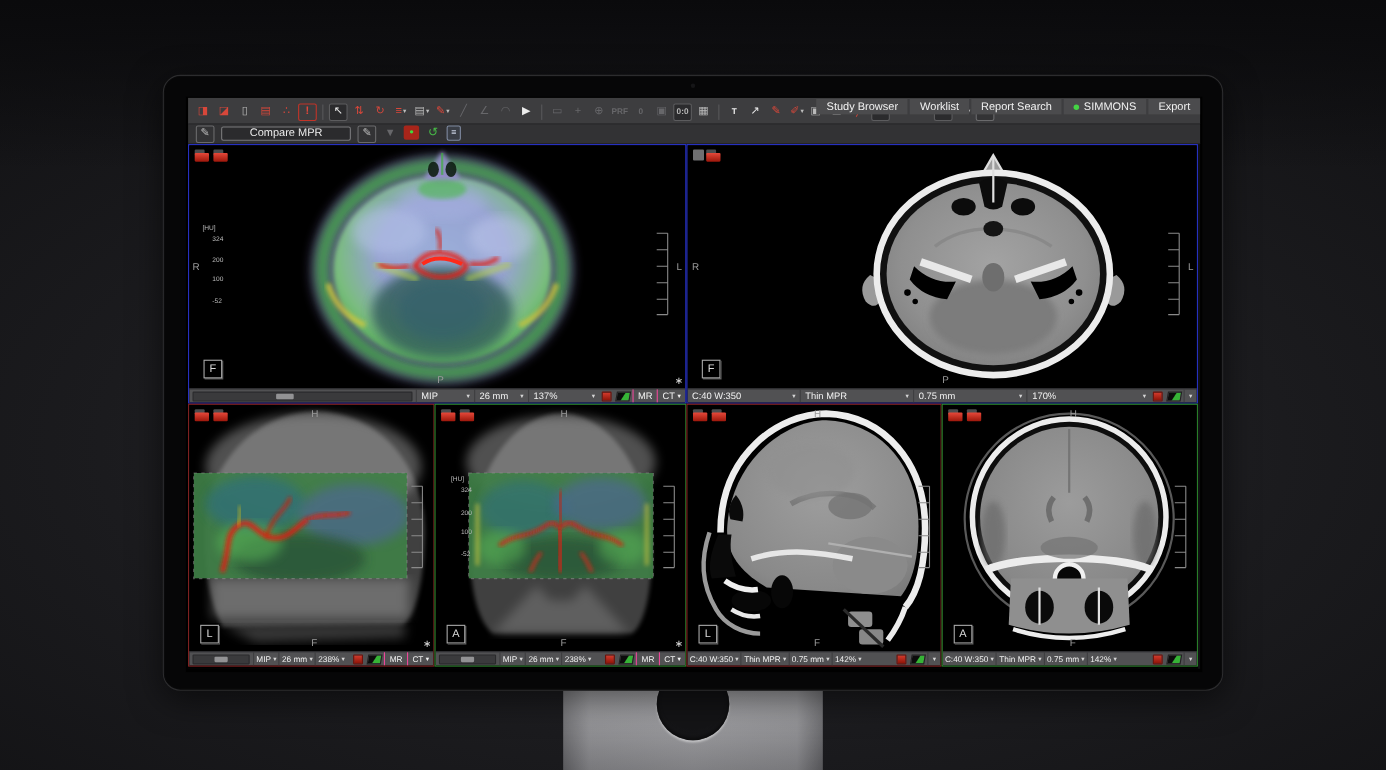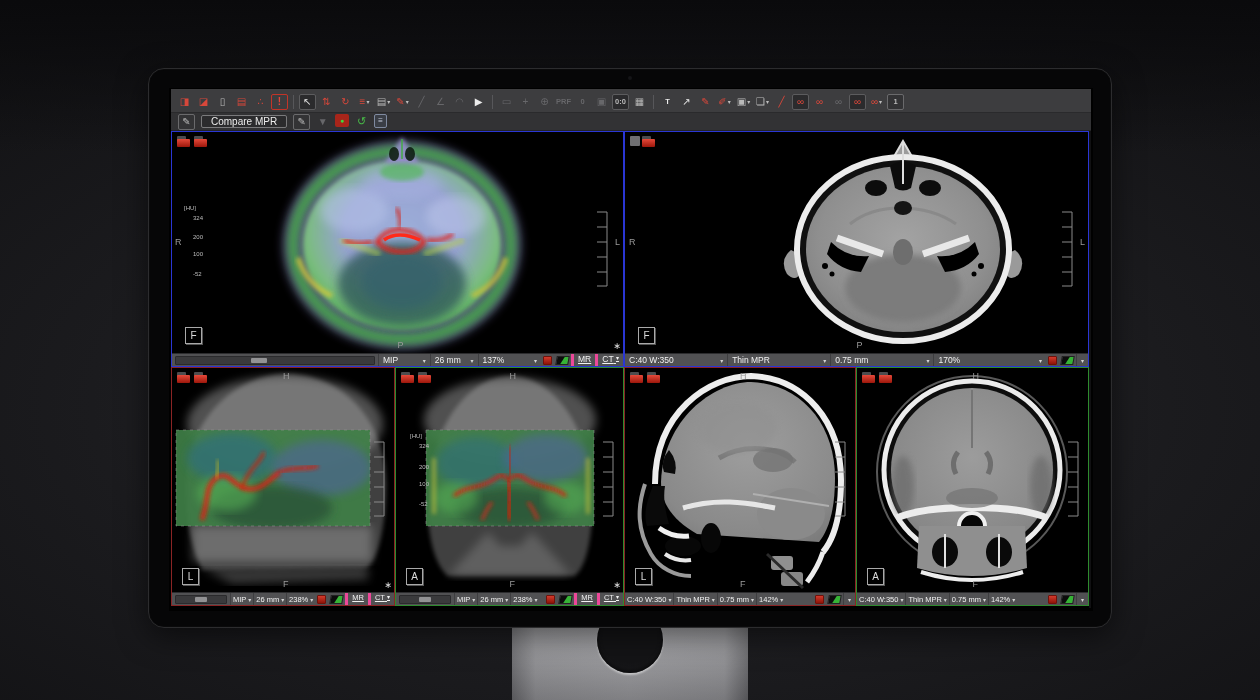--- a/index.html
+++ b/index.html
@@ -38,21 +38,21 @@
   .ticon .dd{font-size:6px;color:#bdbdbd;margin-left:1px;}
   .tsep{width:1px;height:14px;background:#57575a;margin:0 4px;}
   .menu-btns{position:absolute;right:0;top:1px;display:flex;height:14px;}
   .mbtn{display:flex;align-items:center;background:#4b4b4d;color:#f2f2f2;font-size:10px;
     padding:0 9px;margin-left:2px;cursor:default;white-space:nowrap;}
   .mbtn .dot{width:5px;height:5px;border-radius:50%;margin-right:4px;}
 
   .tb2{position:absolute;left:0;top:24px;width:920px;height:18px;background:#323234;border-bottom:1px solid #242426;
     display:flex;align-items:center;padding-left:5px;}
   .tb2 .ticon{margin:0 2px;}
-  .cmp-btn{height:13px;margin:16px 4px;padding:0 9px;display:flex;align-items:center;font-size:10px;color:#ececec;
+  .cmp-btn{height:13px;margin:16px 4px;padding:0 25px;display:flex;align-items:center;font-size:10px;color:#ececec;
     background:#2b2b2d;border:1px solid #7a7a7c;border-radius:2px;white-space:nowrap;}
   .ticon.greenred{background:#a8251a;border-radius:2px;color:#3ddb3d;font-size:7px;width:14px;height:13px;}
   .ticon.green{color:#47b847;font-size:11px;}
   .ticon.badge{border:1px solid #7f8aa0;background:#3a3e46;color:#c6cede;font-size:8px;width:13px;height:14px;}
 
   
   .vps{position:absolute;left:0;top:42px;width:918px;height:477px;background:#000;}
   .vp{position:absolute;background:#000;border:1px solid #444;overflow:hidden;}
   .vimg{position:absolute;left:0;top:0;}
   .cicons{position:absolute;left:5px;top:4px;display:flex;align-items:flex-start;}
@@ -75,21 +75,21 @@
   
   .sbar{position:absolute;left:0;right:0;bottom:0;height:13px;background:#515153;border-top:1px solid #2c2c2e;
     display:flex;align-items:center;font-size:8.5px;color:#f2f2f2;white-space:nowrap;}
   .sslider{height:9px;background:#3a3a3c;border:1px solid #2a2a2c;border-radius:1px;position:relative;margin:0 3px;flex:0 0 auto;}
   .sslider .sthumb{position:absolute;left:38%;top:1px;width:16px;height:5px;background:#929294;border-radius:1px;}
   .sfield{display:flex;align-items:center;height:100%;padding:0 4px;border-left:1px solid #3e3e40;overflow:hidden;}
   .sfield .sdd{font-size:6px;color:#d5d5d5;margin-left:auto;padding-left:4px;}
   .sgap{flex:1 1 auto;}
   .keyico{width:9px;height:9px;flex:0 0 auto;background:linear-gradient(180deg,#d23a2c,#8e1408);border:1px solid #70110a;border-radius:1px;margin:0 2px;}
   .wlico{width:13px;height:9px;flex:0 0 auto;background:linear-gradient(115deg,#0c0c0c 46%,#36b336 54%);border:1px solid #222;margin:0 2px;transform:skewX(-10deg);}
-  .smod{display:flex;height:100%;padding:0 4px;border-left:3px solid #ec4899;text-decoration:underline;}
+  .smod{display:flex;align-items:center;height:100%;padding:0 4px;border-left:1px solid #ec4899;}
   .lonedd{display:flex;align-items:center;height:100%;padding:0 4px;border-left:1px solid #3e3e40;font-size:6px;color:#d5d5d5;}
   .sbar.compact{font-size:7.5px;}
   .sbar.compact .sfield{padding:0 2px;}
   .sbar.compact .sfield .sdd{padding-left:2px;}
 </style>
 </head>
 <body>
 
 <div class="stage">
 
@@ -138,20 +138,38 @@
               <span class="ticon gray">▣<span class="dd">▾</span></span>
               <span class="ticon gray">❏<span class="dd">▾</span></span>
               <span class="ticon red">╱</span>
               <span class="ticon red activebg">∞</span>
               <span class="ticon red">∞</span>
               <span class="ticon dim">∞</span>
               <span class="ticon red activebg">∞</span>
               <span class="ticon red">∞<span class="dd">▾</span></span>
               <span class="ticon gray txt box">1</span>
             </div>
+          <div class="menu-btns">
+            <div class="mbtn">
+                <span>Study Browser</span>
+              </div>
+            <div class="mbtn">
+                <span>Worklist</span>
+              </div>
+            <div class="mbtn">
+                <span>Report Search</span>
+              </div>
+            <div class="mbtn">
+                <span class="dot" style="background: rgb(68, 212, 68);"></span>
+                <span>SIMMONS</span>
+              </div>
+            <div class="mbtn">
+                <span>Export</span>
+              </div>
+          </div>
         </div>
 
         <div class="tb2">
           <span class="ticon gray box">✎</span>
           <button class="cmp-btn">Compare MPR</button>
           <span style="display:flex">
               <span class="ticon gray box">✎</span>
               <span class="ticon dim">▼</span>
               <span class="ticon greenred">●</span>
               <span class="ticon green">↺</span>

